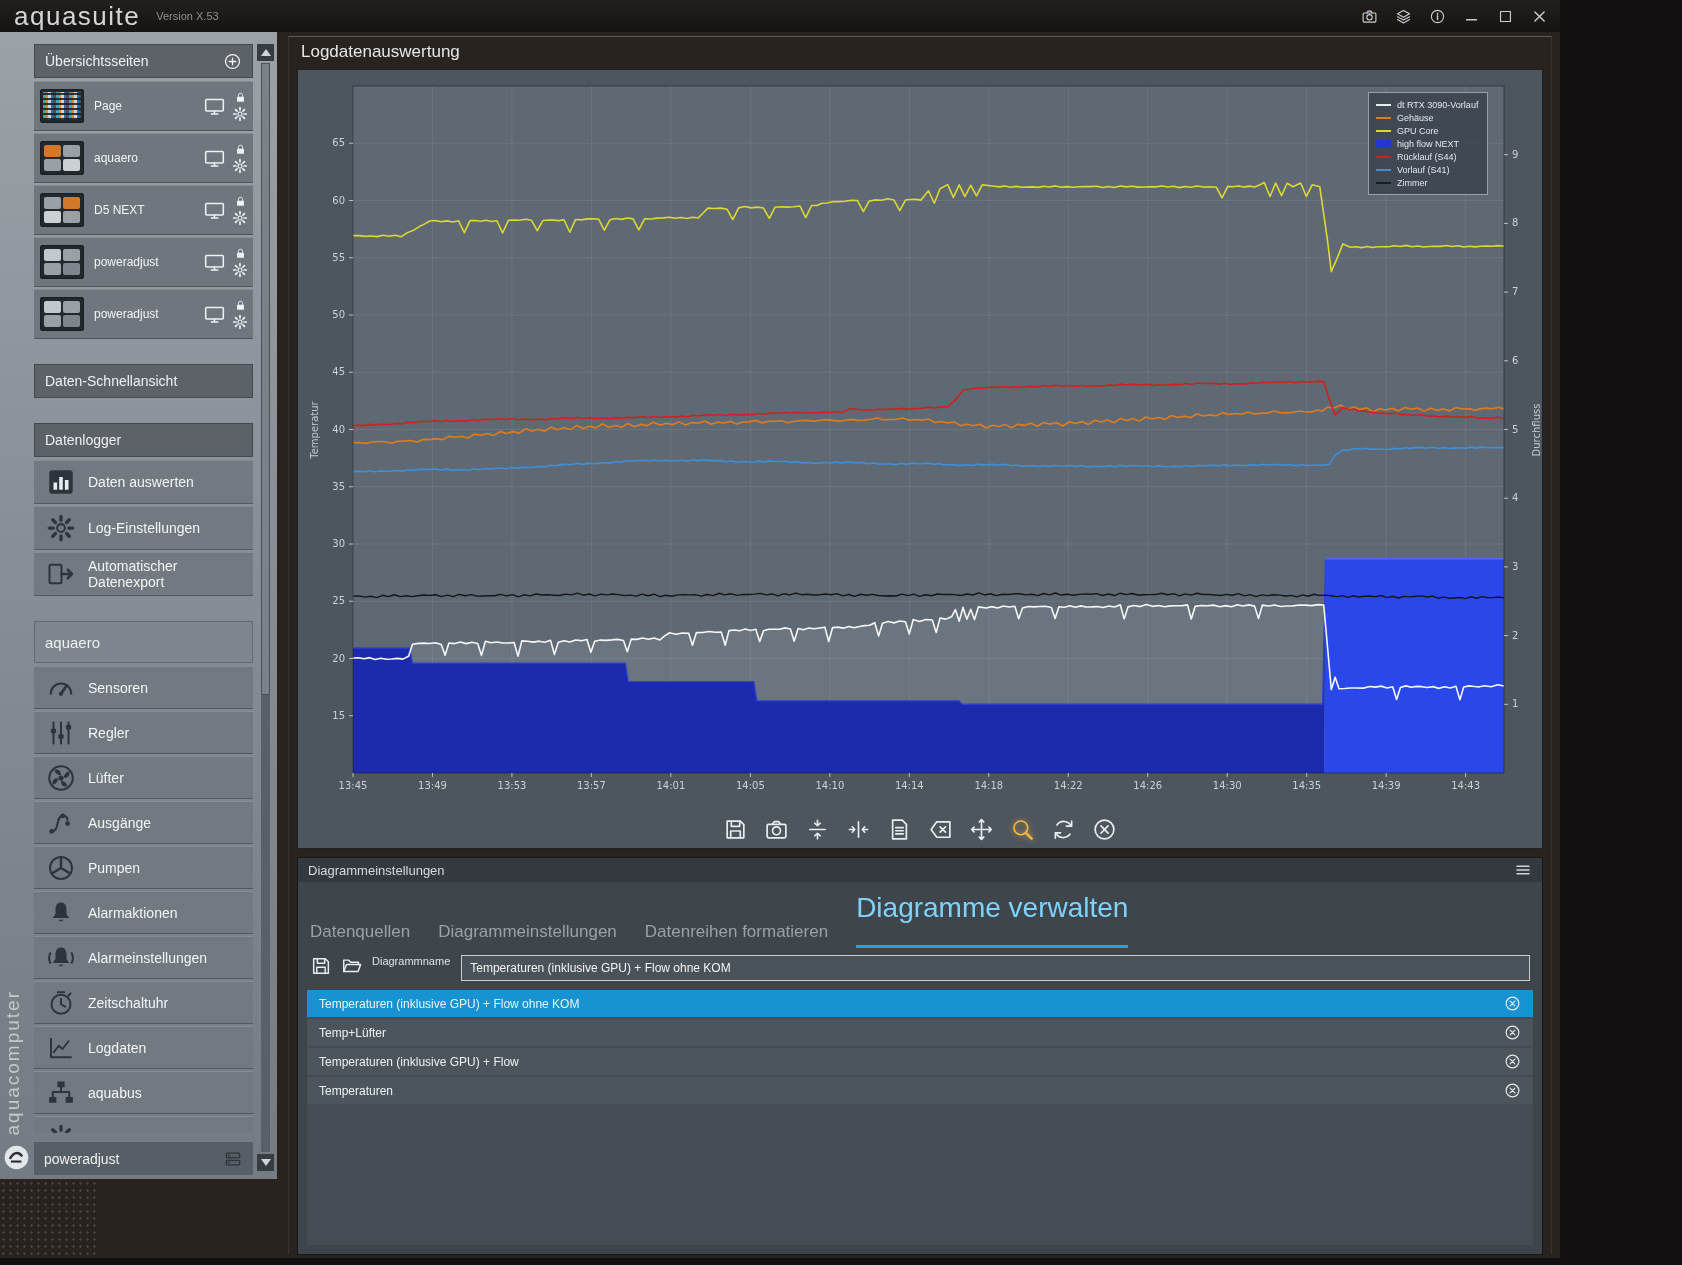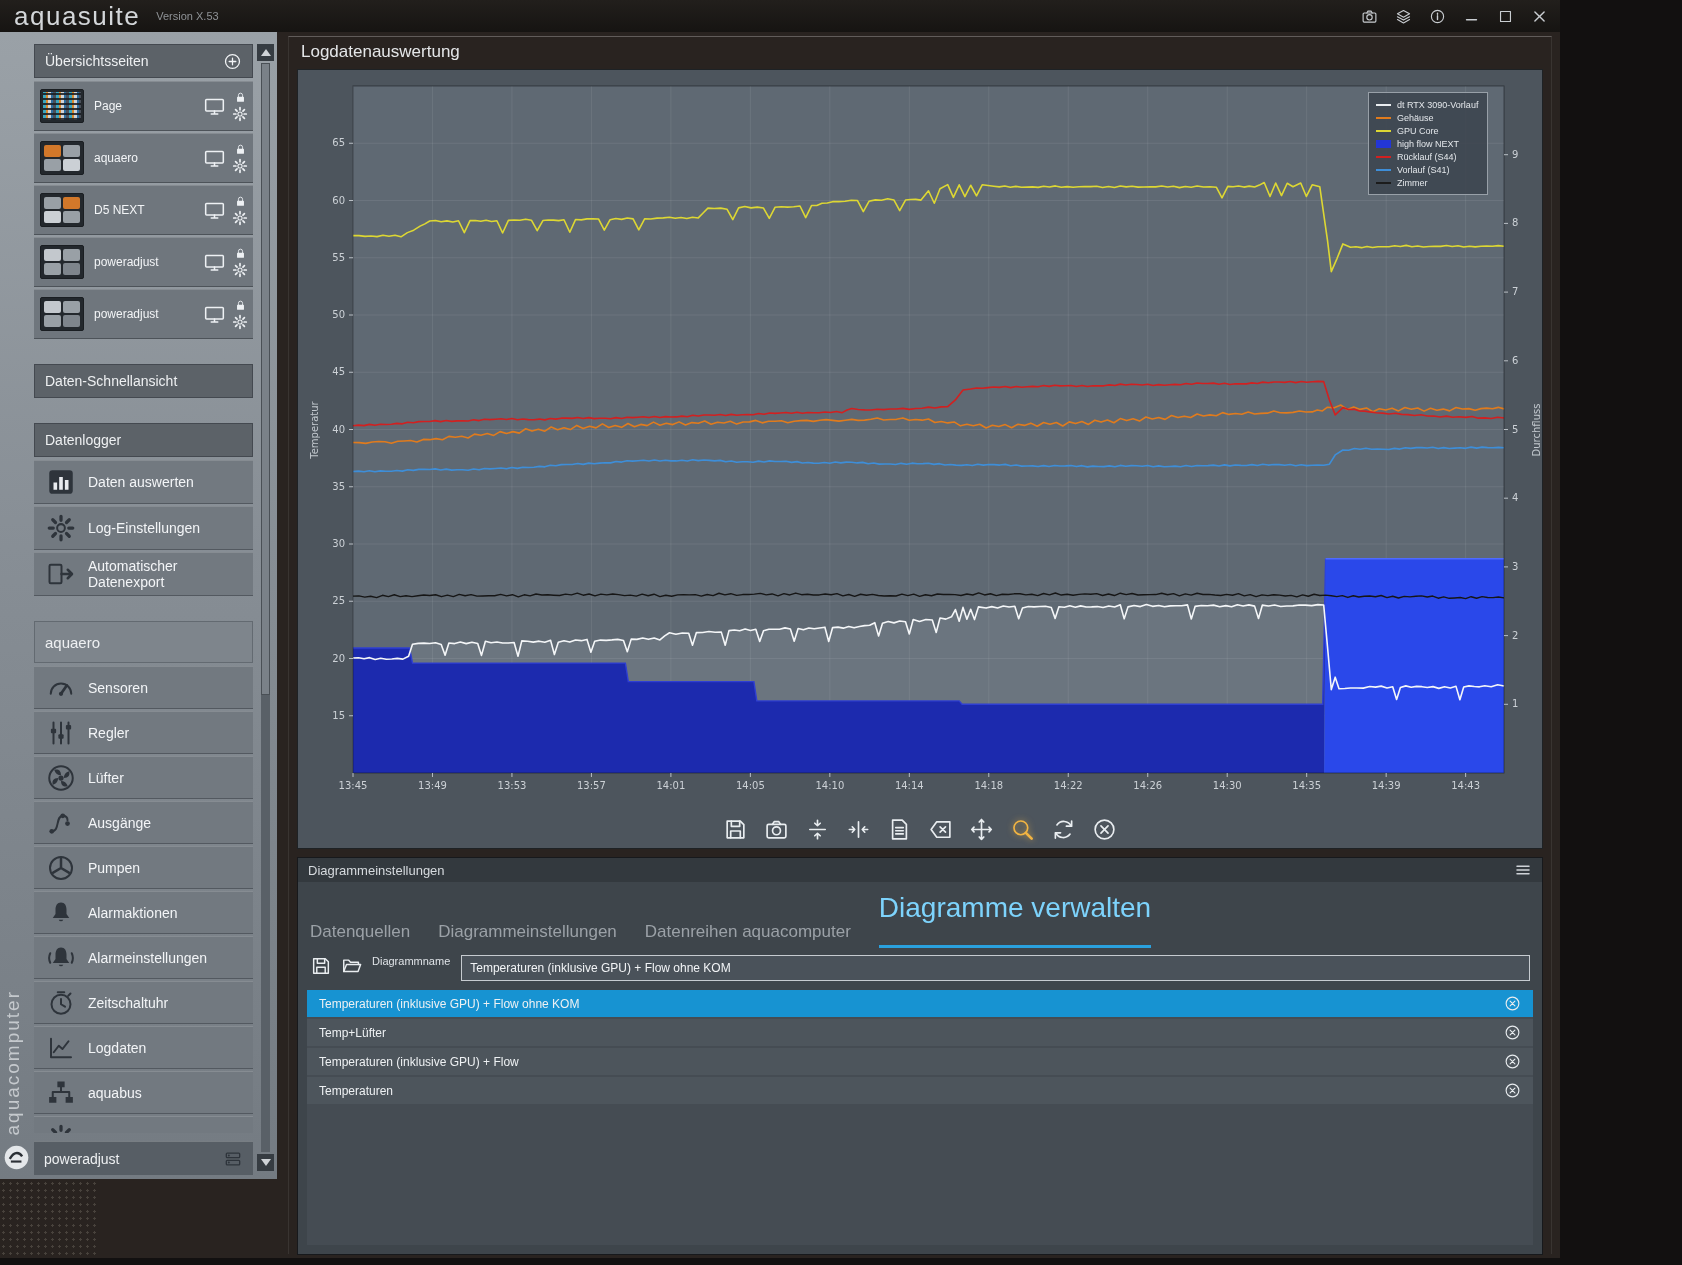--- a/index.html
+++ b/index.html
@@ -711,21 +711,21 @@
         <span>Diagrammeinstellungen</span>
         <span class="menu-ic">
             <svg viewBox="0 0 24 24" fill="none" stroke="currentColor" stroke-width="1.6" stroke-linecap="round" stroke-linejoin="round">
               <path d="M4 7h16M4 12h16M4 17h16" stroke-width="2"></path>
             </svg>
           </span>
       </div>
       <div class="tabs">
           <span class="tab">Datenquellen</span>
           <span class="tab">Diagrammeinstellungen</span>
-          <span class="tab">Datenreihen aquacomputer</span>
+          <span class="tab">Datenreihen formatieren</span>
           <span class="tab active">Diagramme verwalten</span>
         </div>
       <div class="name-row">
         <span class="nr-ic">
             <svg viewBox="0 0 24 24" fill="none" stroke="currentColor" stroke-width="1.6" stroke-linecap="round" stroke-linejoin="round">
               <path d="M4 4h12.6L20 7.4V20H4z"></path>
               <path d="M8 4v5h8V4M7.4 20v-6.6h9.2V20"></path>
             </svg>
           </span>
         <span class="nr-ic">

